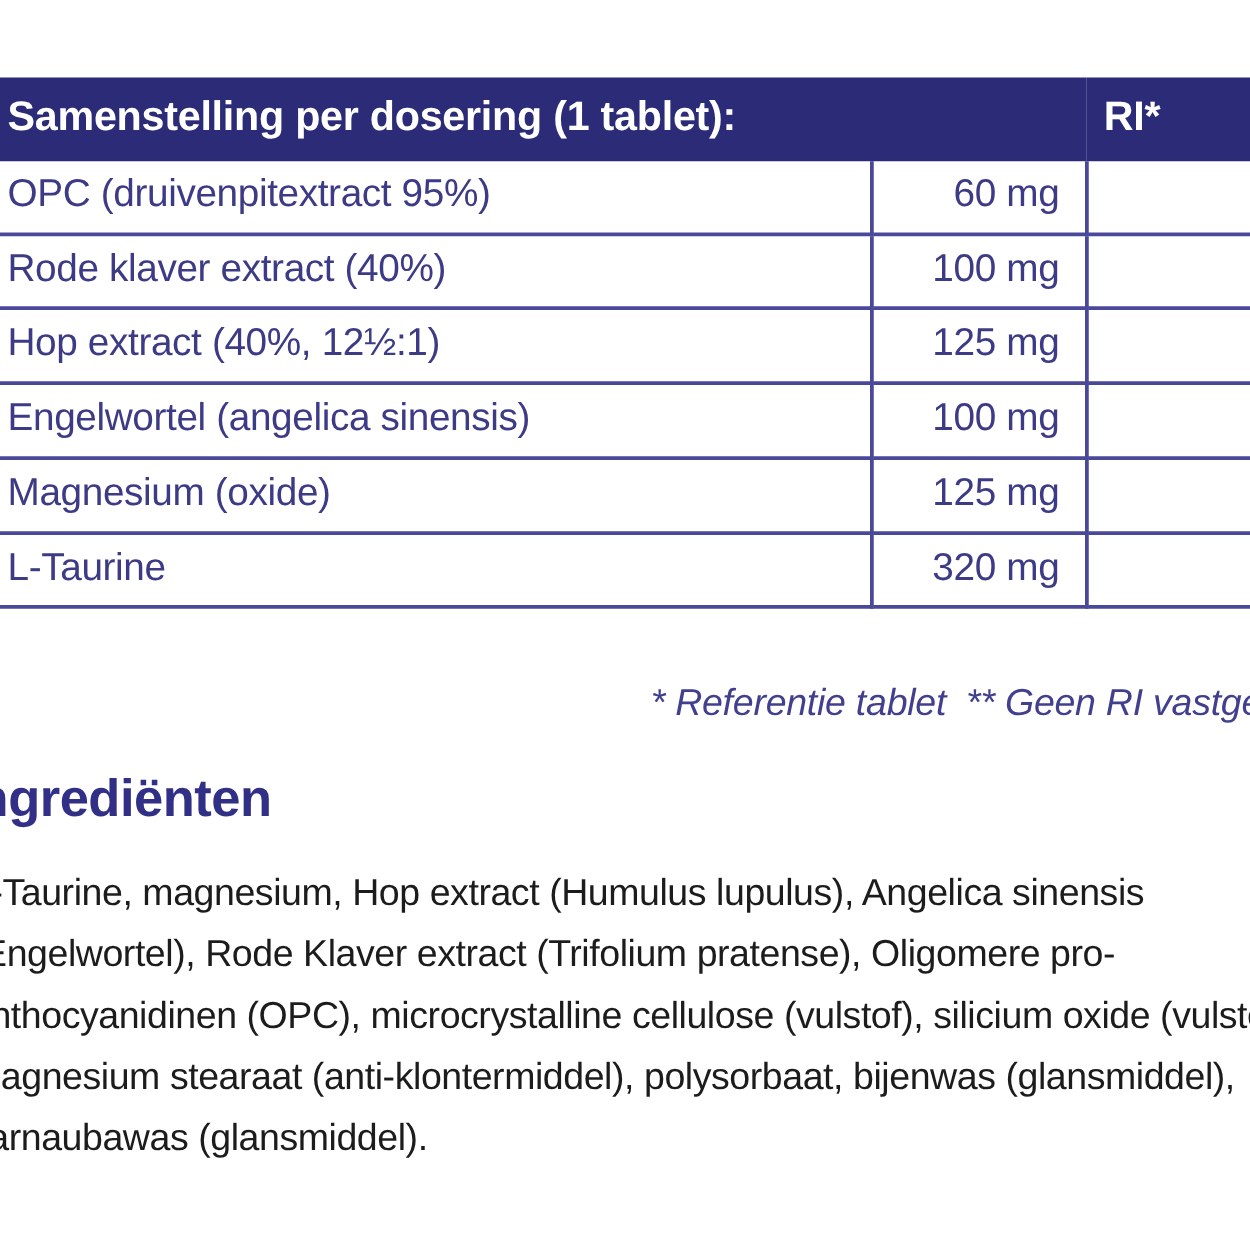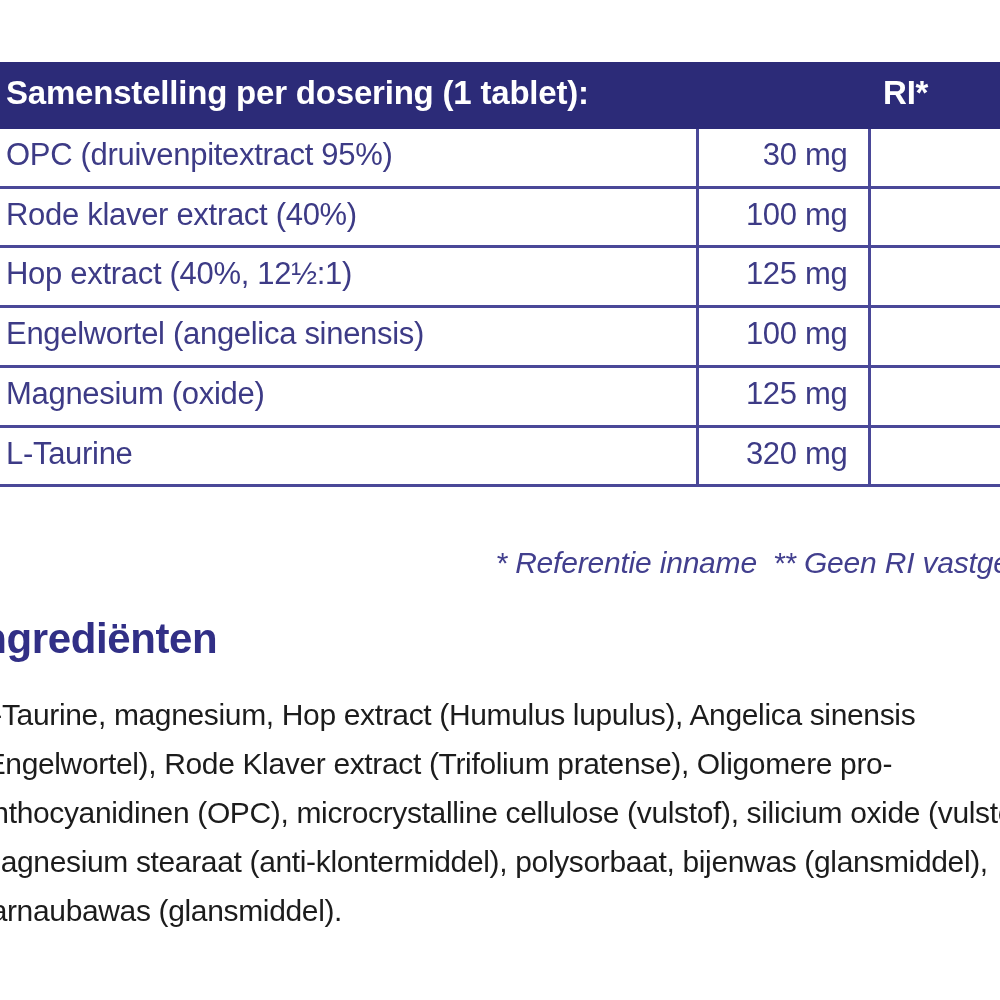--- a/index.html
+++ b/index.html
@@ -149,21 +149,21 @@
       </colgroup>
       <thead>
         <tr class="head-row">
           <th colspan="2">Samenstelling per dosering (1 tablet):</th>
           <th class="ri-head">RI*</th>
         </tr>
       </thead>
       <tbody>
         <tr>
           <td>OPC (druivenpitextract 95%)</td>
-          <td class="amount">30 mg</td>
+          <td class="amount">60 mg</td>
           <td class="ri">**</td>
         </tr>
         <tr>
           <td>Rode klaver extract (40%)</td>
           <td class="amount">100 mg</td>
           <td class="ri">**</td>
         </tr>
         <tr>
           <td>Hop extract (40%, 12½:1)</td>
           <td class="amount">125 mg</td>
@@ -183,21 +183,21 @@
           <td>L-Taurine</td>
           <td class="amount">320 mg</td>
           <td class="ri">**</td>
         </tr>
       </tbody>
     </table>
   </div>
 
   <div class="footnote">
     <span class="fn-inner">
-      <span>* Referentie inname</span><span class="fn-gap"></span><span>** Geen RI vastgesteld</span>
+      <span>* Referentie tablet</span><span class="fn-gap"></span><span>** Geen RI vastgesteld</span>
     </span>
   </div>
 
   <div class="ing-heading">Ingrediënten</div>
 
   <div class="ing-body">L-Taurine, magnesium, Hop extract (Humulus lupulus), Angelica sinensis (Engelwortel), Rode Klaver extract (Trifolium pratense), Oligomere pro-anthocyanidinen (OPC), microcrystalline cellulose (vulstof), silicium oxide (vulstof), magnesium stearaat (anti-klontermiddel), polysorbaat, bijenwas (glansmiddel), carnaubawas (glansmiddel).</div>
 
 </div>
 
 </body></html>

